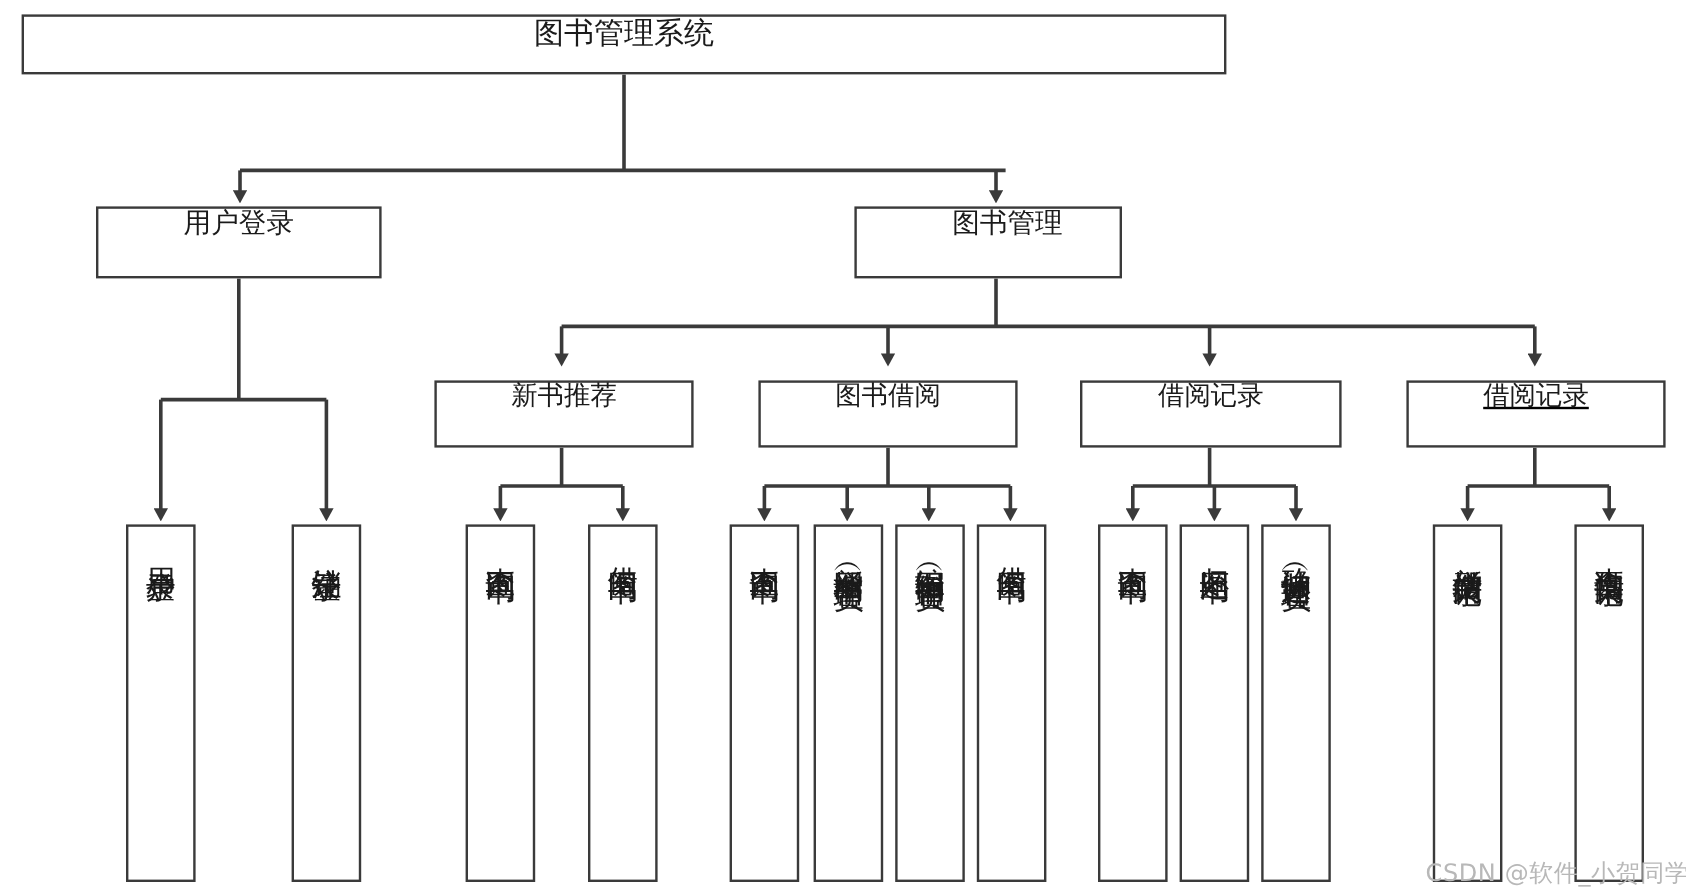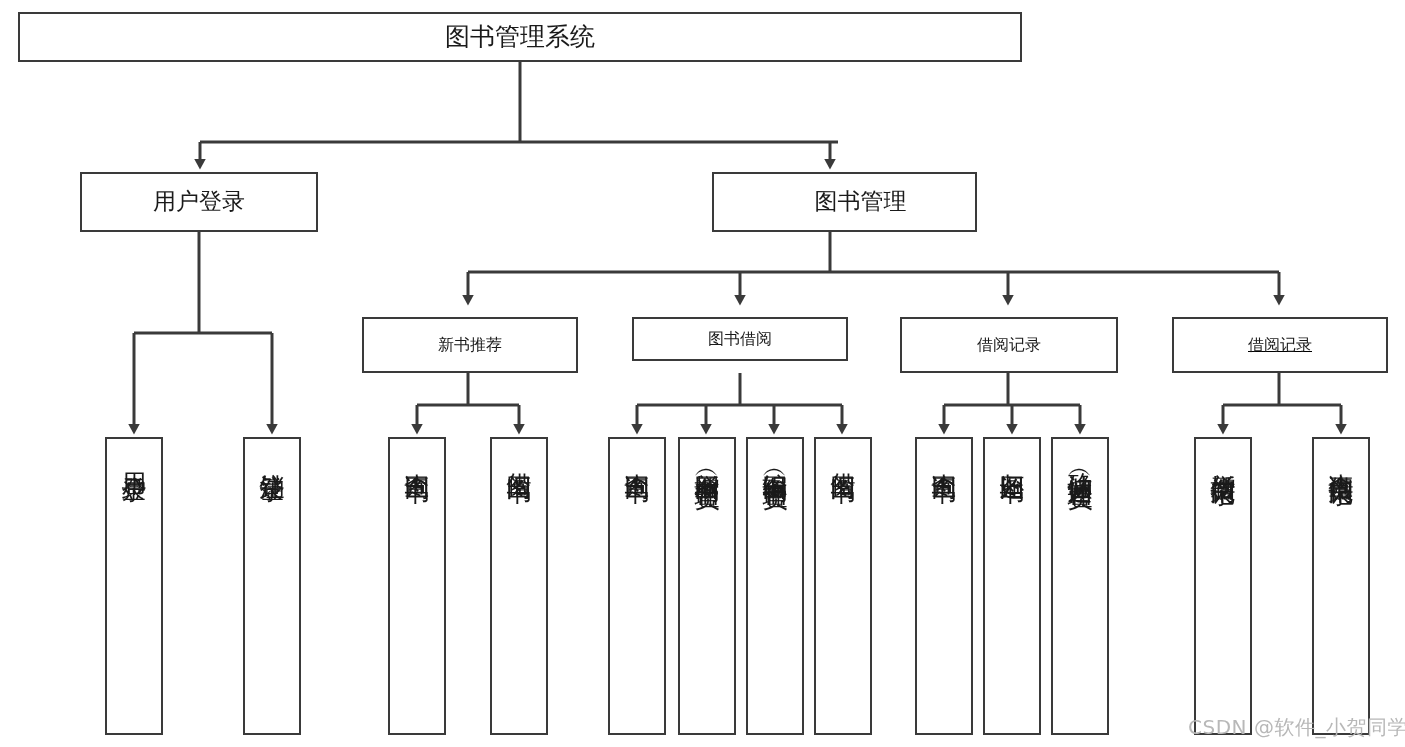--- a/index.html
+++ b/index.html
@@ -24,38 +24,38 @@
     top: 0;
     width: 1405px;
     height: 747px;
   }
   .node {
     position: absolute;
     box-sizing: border-box;
     background: #ffffff;
     border: 2px solid #3a3a3a;
     display: flex;
-    align-items: center;
+    align-items: flex-start;
     justify-content: center;
     z-index: 2;
   }
   .node-label {
     color: #1a1a1a;
     line-height: 1.12;
     text-align: center;
     white-space: pre-line;
   }
   .node-root .node-label {
     font-size: 25px;
   }
   .node-l2 .node-label {
     font-size: 23px;
   }
   .node-l3 .node-label {
-    font-size: 16px;
+    font-size: 22px;
   }
   .node-leaf {
     align-items: flex-start;
     justify-content: center;
     padding-top: 14px;
   }
   .node-leaf .node-label {
     font-size: 25px;
     writing-mode: vertical-rl;
     text-orientation: upright;
@@ -132,28 +132,28 @@
     </g>
   </svg>
 
   <div class="node node-root" style="left:18px; top:12px; width:1004px; height:50px;">
     <span class="node-label">图书管理系统</span>
   </div>
 
   <div class="node node-l2" style="left:80px; top:172px; width:238px; height:60px;">
     <span class="node-label">用户登录</span>
   </div>
-  <div class="node node-l2" style="left:712px; top:172px; width:265px; height:60px;padding-left:32px;">
+  <div class="node node-l2" style="left:712px; top:172px; width:223px; height:60px;padding-left:32px;">
     <span class="node-label">图书管理</span>
   </div>
 
   <div class="node node-l3" style="left:362px; top:317px; width:216px; height:56px;">
     <span class="node-label">新书推荐</span>
   </div>
-  <div class="node node-l3" style="left:632px; top:317px; width:216px; height:44px;">
+  <div class="node node-l3" style="left:632px; top:317px; width:216px; height:56px;">
     <span class="node-label">图书借阅</span>
   </div>
   <div class="node node-l3" style="left:900px; top:317px; width:218px; height:56px;">
     <span class="node-label">借阅记录</span>
   </div>
   <div class="node node-l3" style="left:1172px; top:317px; width:216px; height:56px;text-decoration:underline;">
     <span class="node-label">借阅记录</span>
   </div>
 
   <div class="node node-leaf" style="left:105px; top:437px; width:58px; height:298px;">

